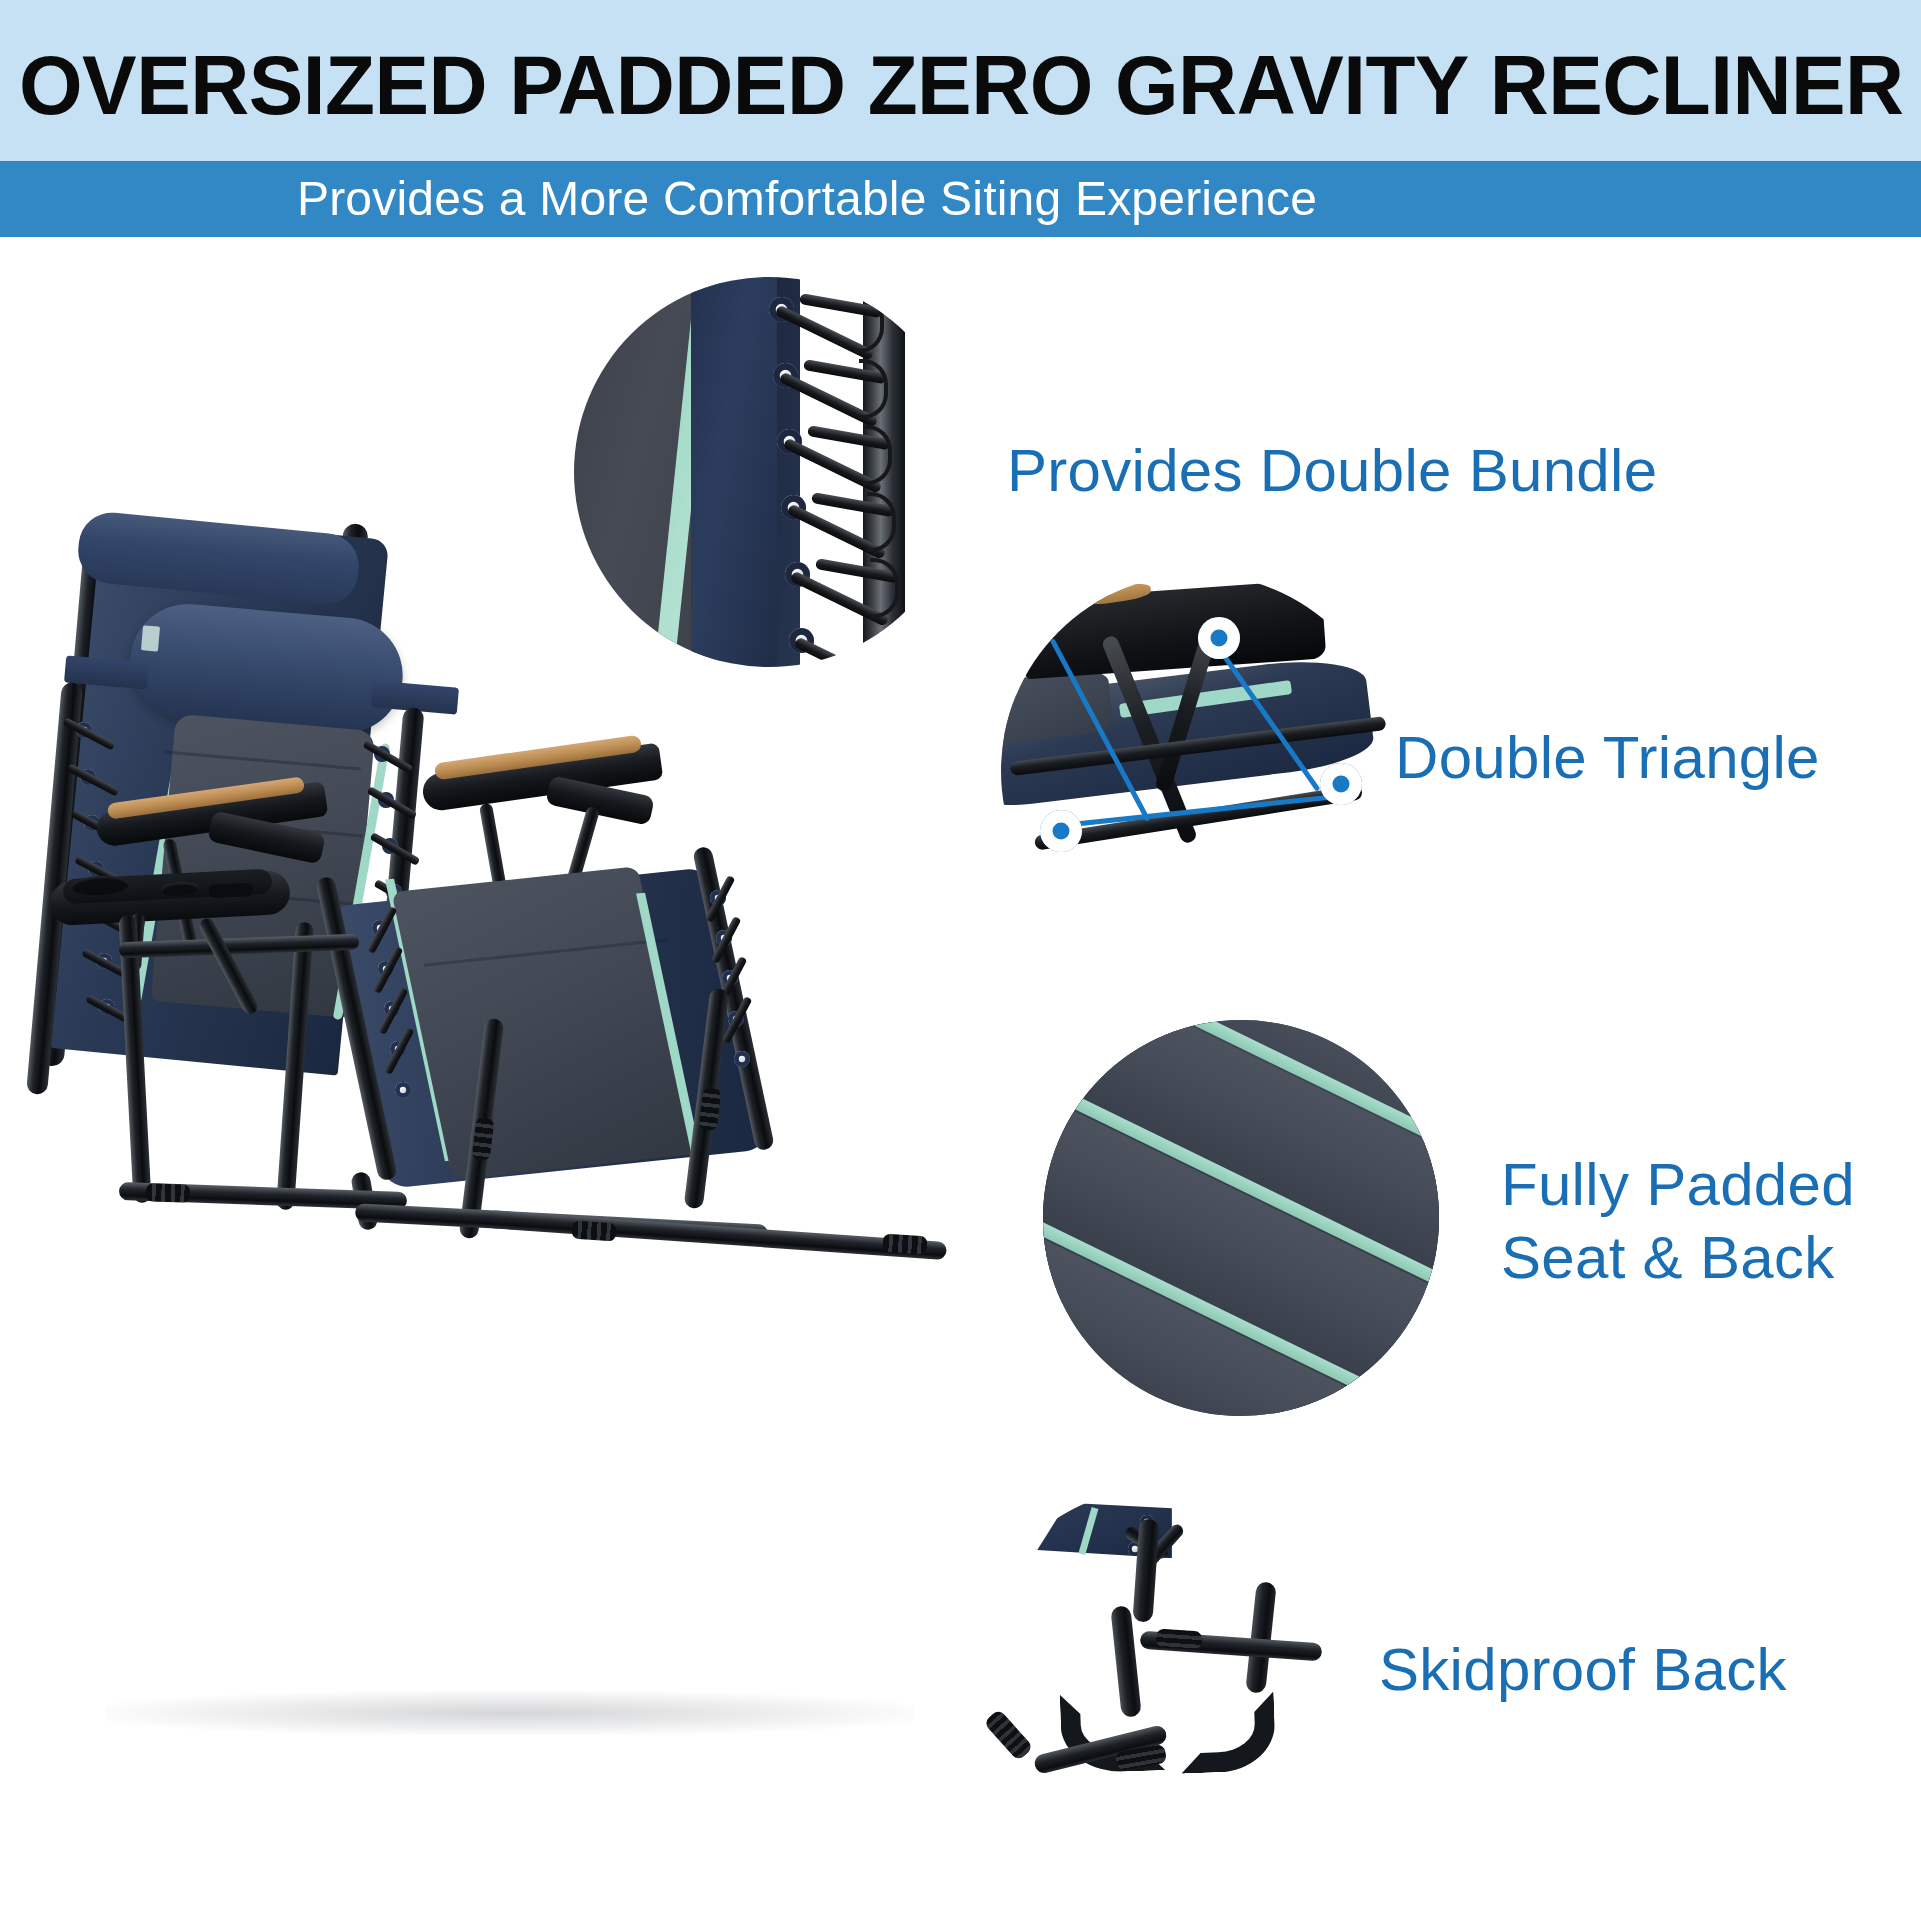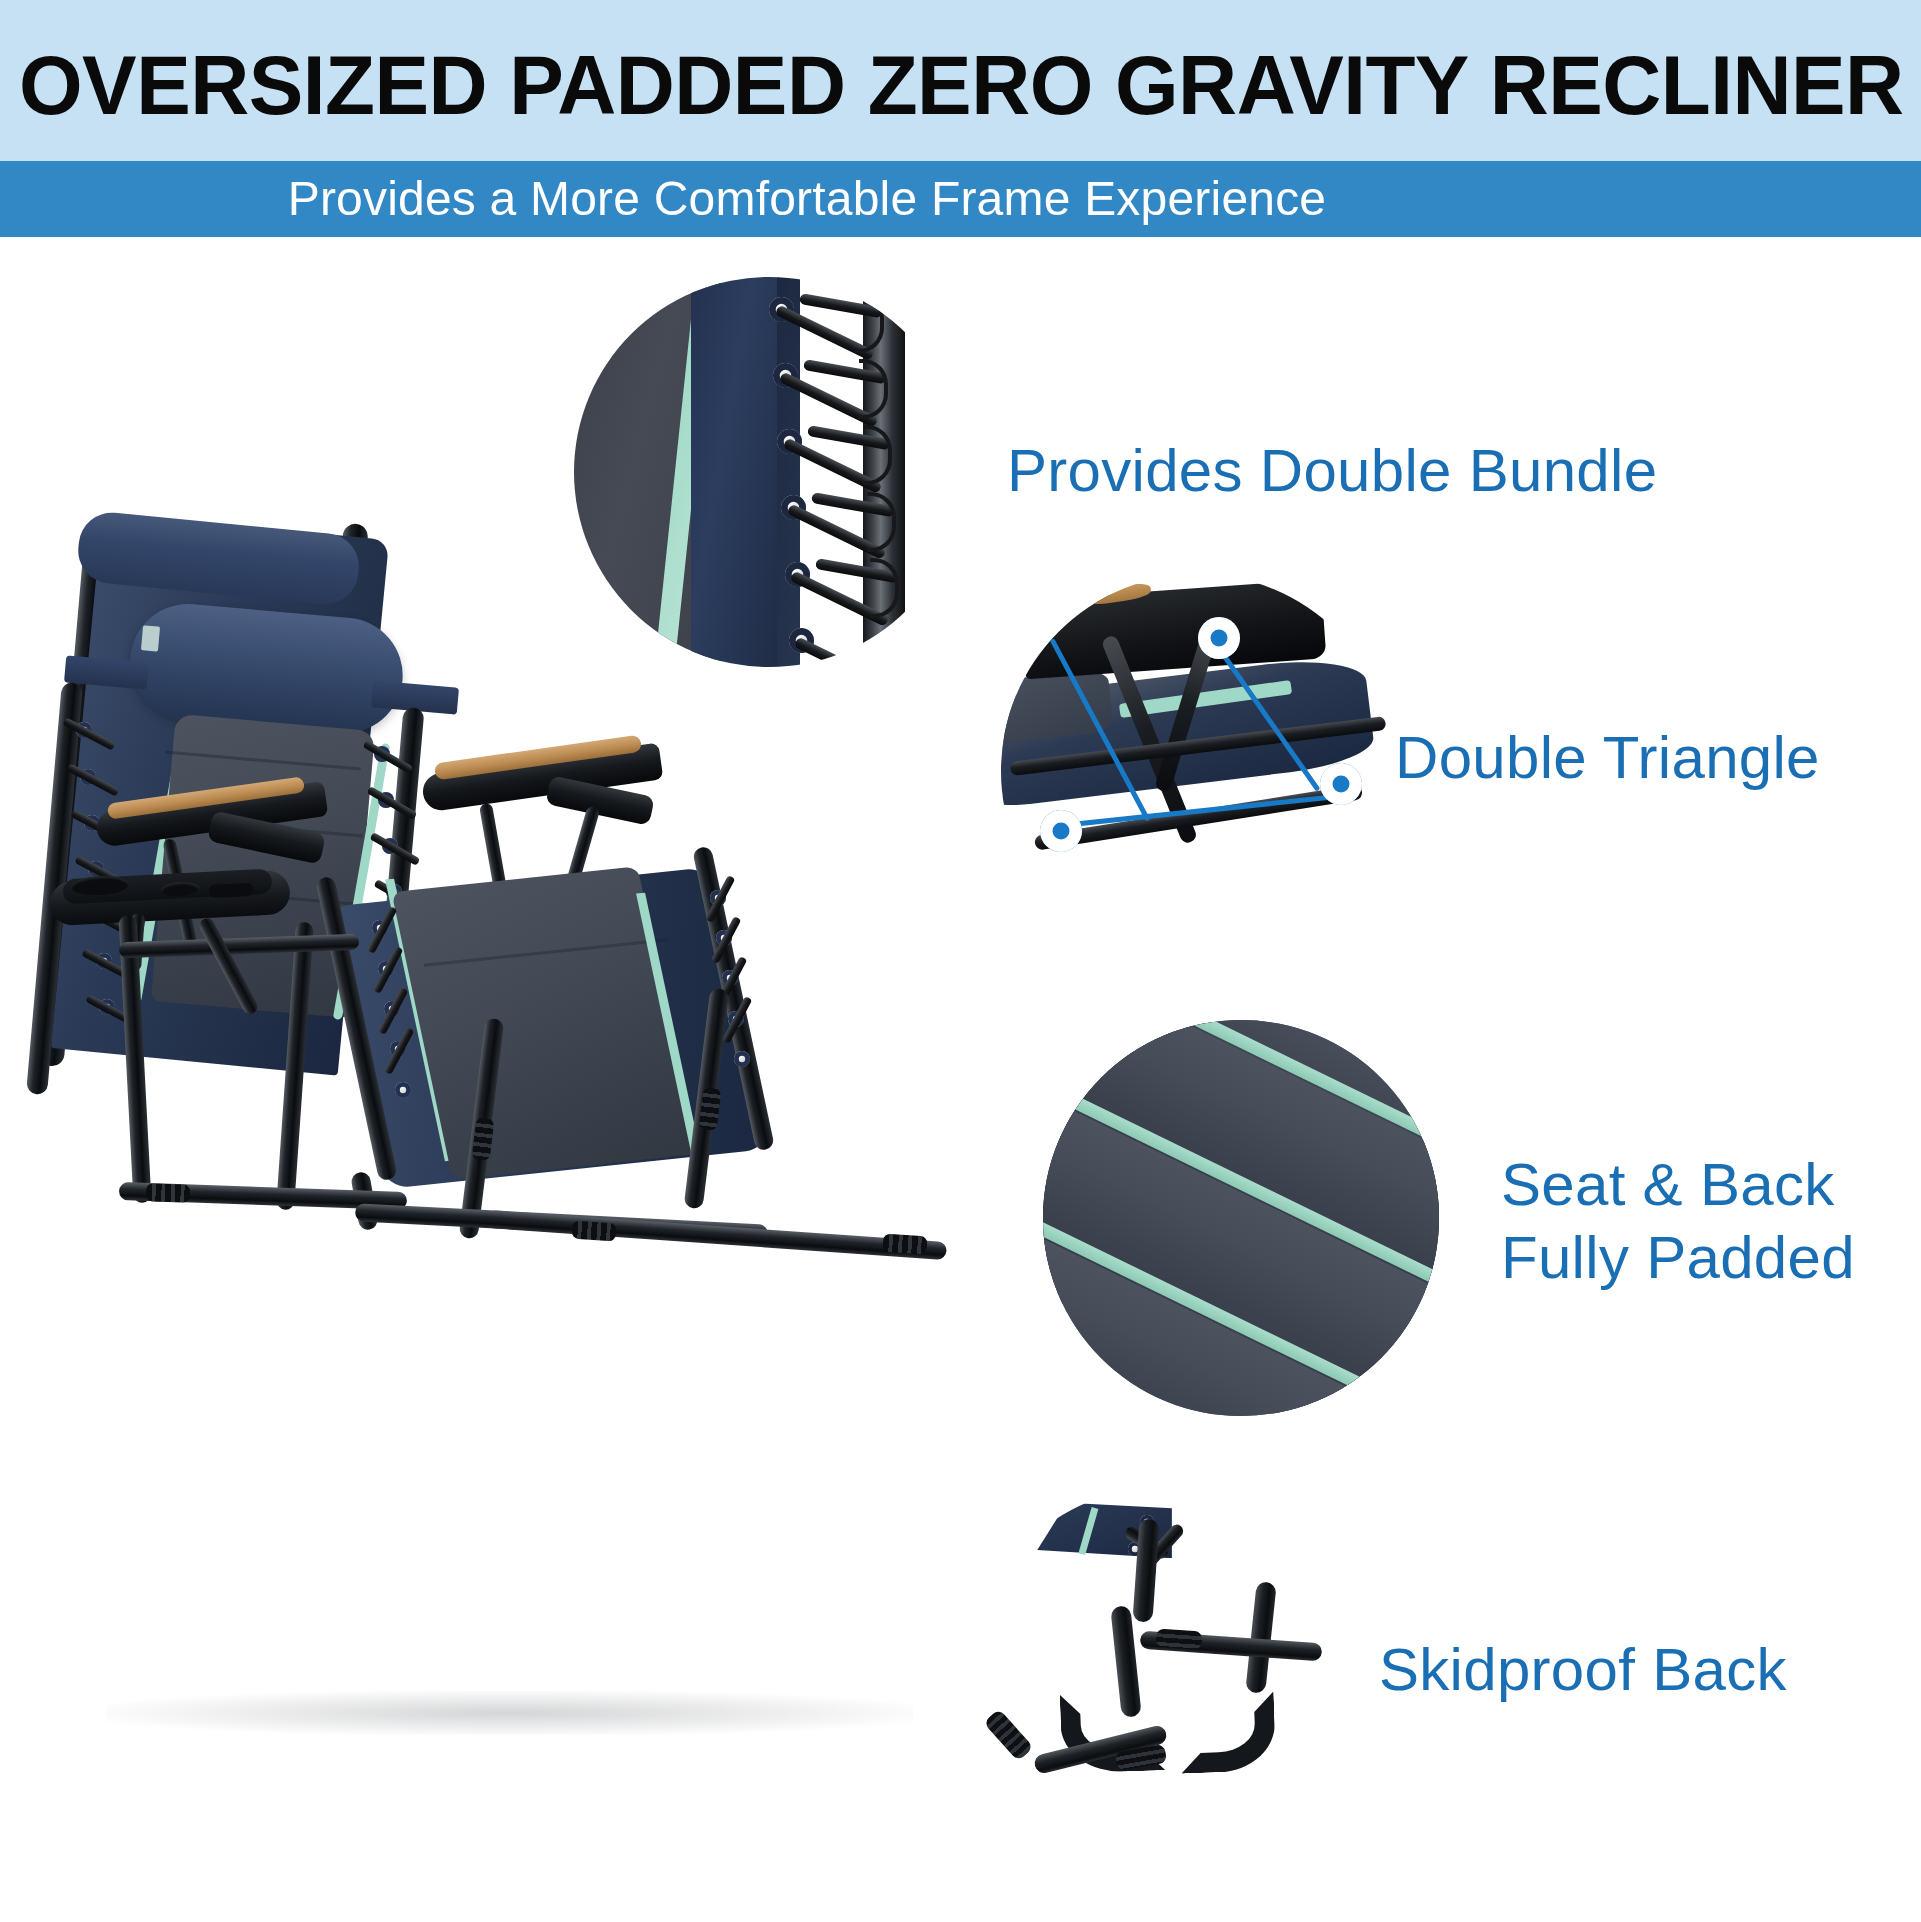--- a/index.html
+++ b/index.html
@@ -186,21 +186,21 @@
   #chair-shadow { position: absolute; left: 106px; top: 1691px; width: 807px; height: 44px;
                   background: radial-gradient(ellipse at center, rgba(40,46,56,0.20) 0%, rgba(40,46,56,0.06) 55%, rgba(255,255,255,0) 78%); }
 </style>
 </head>
 <body>
 
 <div id="header-title-band"></div>
 <div id="header-title">OVERSIZED PADDED ZERO GRAVITY RECLINER</div>
 
 <div id="header-subtitle-band"></div>
-<div id="header-subtitle">Provides a More Comfortable Frame Experience</div>
+<div id="header-subtitle">Provides a More Comfortable Siting Experience</div>
 
 <div id="chair-shadow"></div>
 <div id="chair-photo">
 
   <div class="c-frame" style="left:23px; top:9.6px; width:25px; height:519px; transform:rotate(5deg);"></div>
   <div class="c-frame" style="left:288px; top:-15.4px; width:25px; height:346px; transform:rotate(6deg);"></div>
 
   <div class="c-navy" style="left:38px; top:-13.4px; width:288px; height:538px; transform:rotate(5.5deg); border-radius:9.6px 17.3px 3.8px 3.8px;"></div>
 
   <div class="c-navy" style="left:40px; top:-15.4px; width:281px; height:71px; transform:rotate(5.5deg); border-radius:33px; background:linear-gradient(180deg,#46597a 0%,#33466a 40%,#283857 100%);"></div>
@@ -391,22 +391,22 @@
     <div class="cu3-piping" style="top:6%;   transform:rotate(26deg);"></div>
     <div class="cu3-band" style="top:12%;  transform:rotate(26deg);"></div>
     <div class="cu3-piping" style="top:42%;  transform:rotate(26deg);"></div>
     <div class="cu3-band" style="top:48%;  transform:rotate(26deg);"></div>
     <div class="cu3-piping" style="top:78%;  transform:rotate(26deg);"></div>
     <div class="cu3-band" style="top:84%;  transform:rotate(26deg);"></div>
   </div>
   <div class="callout-ring"></div>
 </div>
 <div id="label-padded" class="callout-label">
+  <div>Fully Padded</div>
   <div>Seat &amp; Back</div>
-  <div>Fully Padded</div>
 </div>
 
 <div id="circle-frame" class="callout-circle">
   <div class="callout-photo">
     <div class="cu4-bg"></div>
 
     <div class="cu4-fabric" style="left:18%; top:4%; width:34%; height:14%; clip-path: polygon(0% 85%, 22% 0%, 100% 10%, 100% 100%);"></div>
     <div style="position:absolute; left:30%; top:5%; width:6.7px; height:12%; background:#9fd8c6; transform:rotate(16deg);"></div>
     <div style="position:absolute; left:44%; top:7%; width:13.4px; height:13.4px; border-radius:50%; background:radial-gradient(circle at 35% 30%,#fff,#cdd1d6 50%,#7d8288 78%); box-shadow: inset 0 0 0 3.8px #1d2840;"></div>
     <div style="position:absolute; left:41%; top:14%; width:13.4px; height:13.4px; border-radius:50%; background:radial-gradient(circle at 35% 30%,#fff,#cdd1d6 50%,#7d8288 78%); box-shadow: inset 0 0 0 3.8px #1d2840;"></div>

